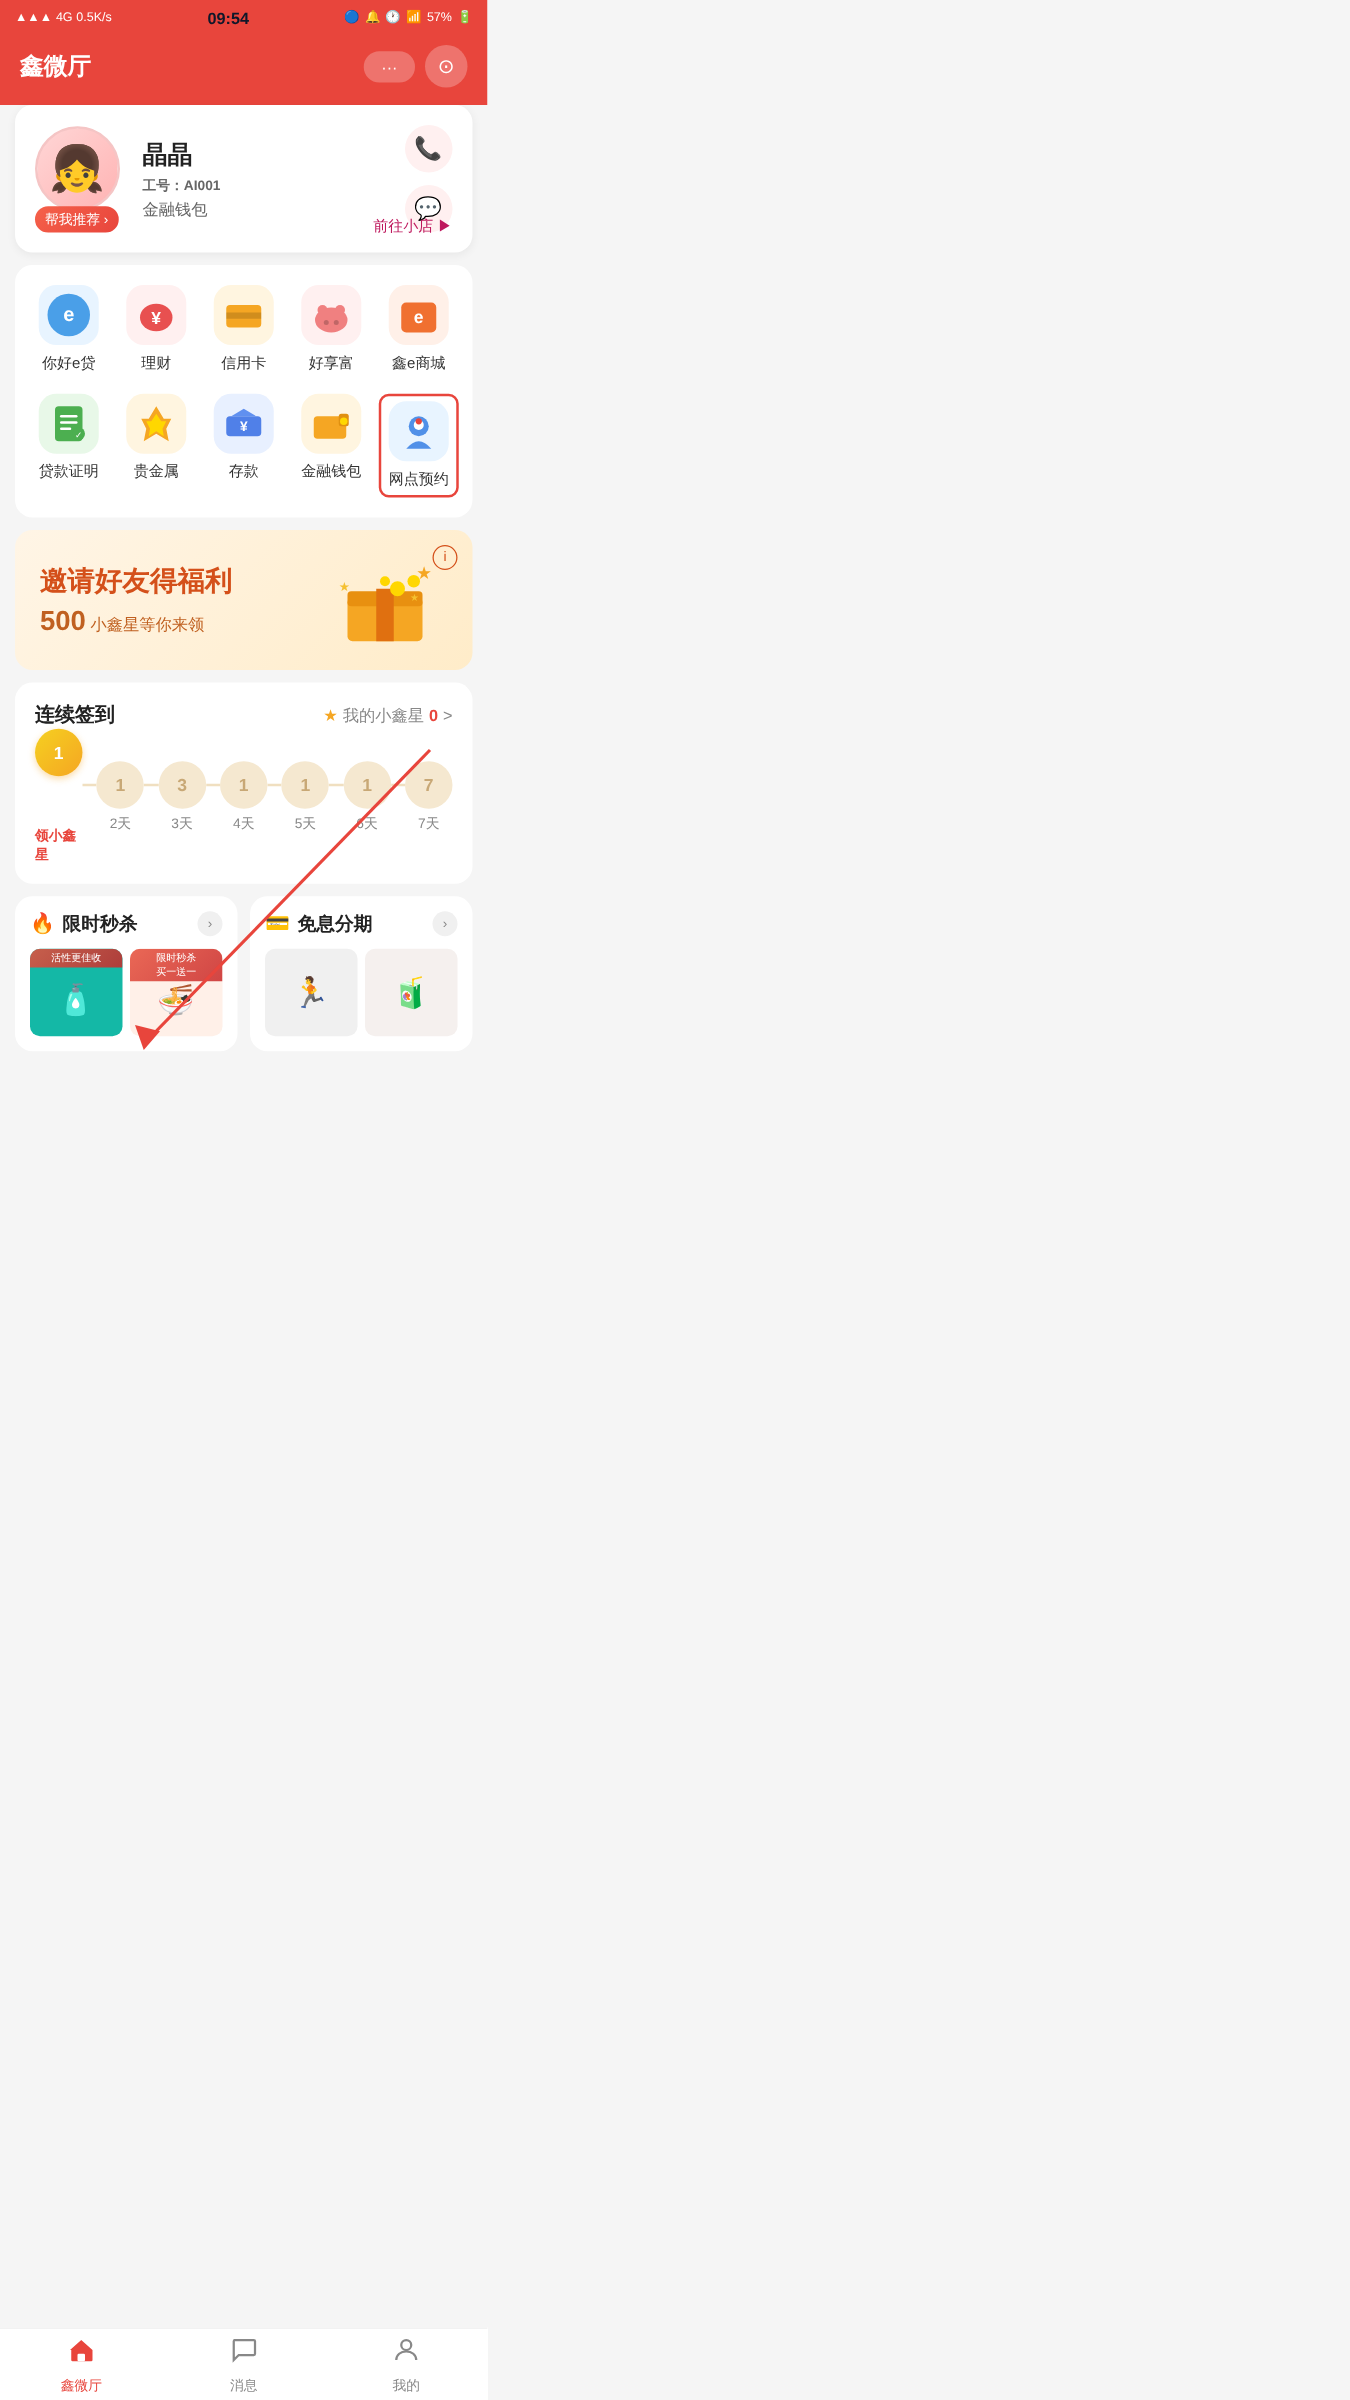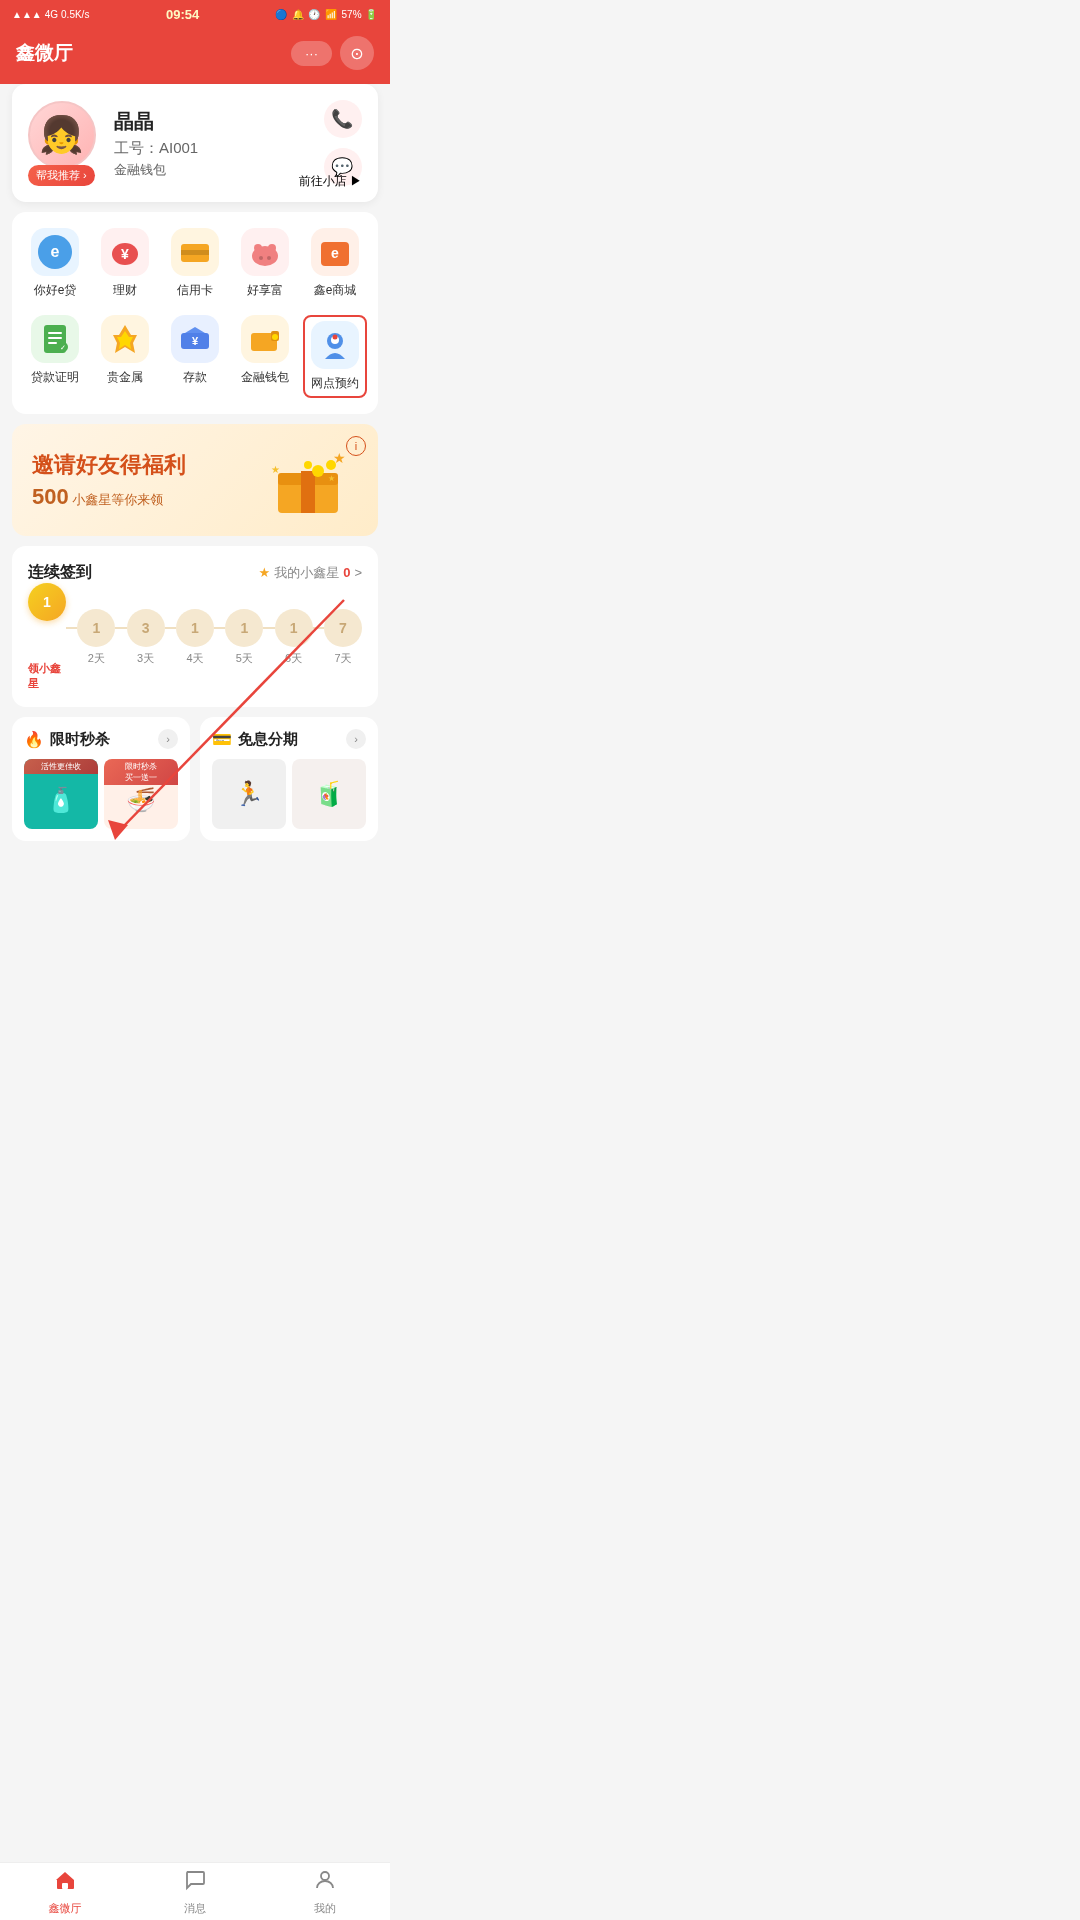--- a/index.html
+++ b/index.html
@@ -15,21 +15,21 @@
     
     .status-bar {
       background: #e8453c;
       display: flex;
       justify-content: space-between;
       align-items: center;
       padding: 6px 12px;
       height: 28px;
     }
     .status-left { font-size: 10px; color: white; display: flex; align-items: center; gap: 3px; }
-    .status-center { font-size: 13px; color: #fef9c3; font-weight: 600; }
+    .status-center { font-size: 13px; color: #0f172a; font-weight: 600; }
     .status-right { font-size: 10px; color: white; display: flex; align-items: center; gap: 4px; }
 
     
     .header {
       background: #e8453c;
       display: flex;
       justify-content: space-between;
       align-items: center;
       padding: 8px 16px 14px;
     }
@@ -84,34 +84,34 @@
       background: linear-gradient(135deg, #f5614a, #e8453c);
       color: white;
       font-size: 11px;
       border-radius: 12px;
       padding: 3px 8px;
       white-space: nowrap;
       display: flex; align-items: center; gap: 2px;
     }
     .profile-info { margin-left: 14px; flex: 1; }
     .profile-name { font-size: 20px; font-weight: 700; color: #222; margin-bottom: 4px; }
-    .profile-id { font-size: 15px; color: #666; margin-bottom: 3px; }
+    .profile-id { font-size: 11px; color: #666; margin-bottom: 3px; font-weight: bold; }
     .profile-bank { font-size: 13px; color: #666; }
     .profile-actions { display: flex; flex-direction: column; gap: 10px; align-items: flex-end; }
     .profile-action-btn {
       width: 38px; height: 38px;
       background: #fff0f0;
       border-radius: 50%;
       display: flex; align-items: center; justify-content: center;
       font-size: 18px; color: #e8453c;
     }
     .goto-shop {
       position: absolute;
       bottom: 12px; right: 16px;
-      color: #000000;
+      color: #be185d;
       font-size: 12px;
       display: flex; align-items: center; gap: 2px;
     }
 
     
     .grid-section {
       background: white;
       margin: 0 12px 10px;
       border-radius: 14px;
       padding: 16px 8px;

